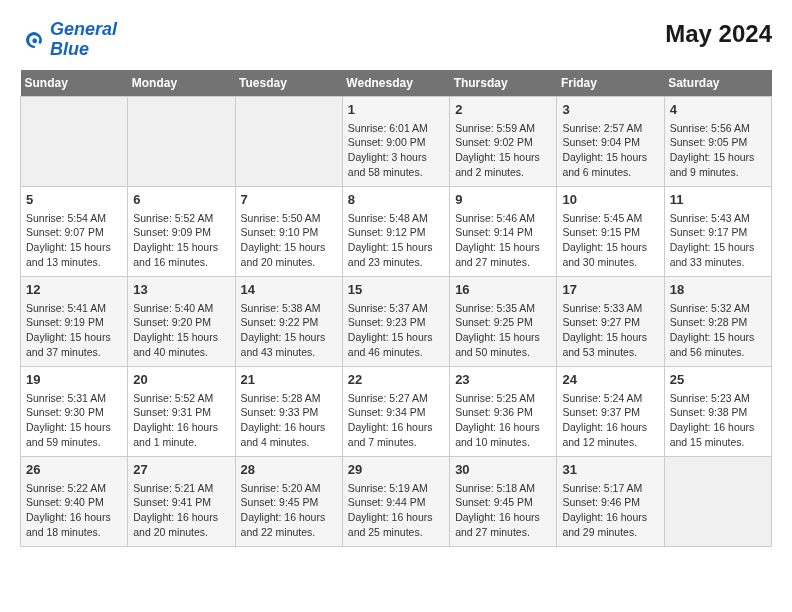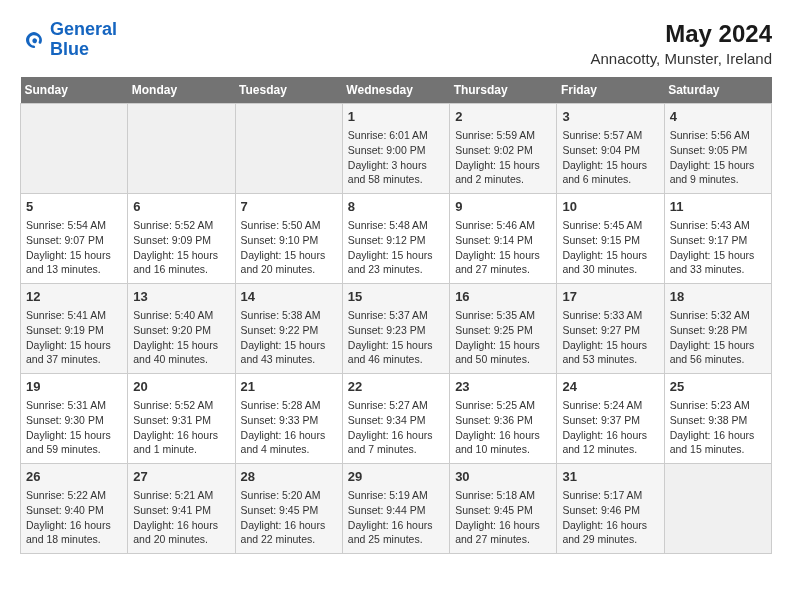--- a/index.html
+++ b/index.html
@@ -12,20 +12,21 @@
     }
     .header {
       display: flex;
       justify-content: space-between;
       align-items: flex-start;
       margin-bottom: 10px;
     }
     .logo {
       display: flex;
       align-items: center;
+      font-style: italic;
     }
     .logo-text {
       font-size: 18px;
       font-weight: bold;
       color: #1a1a1a;
       line-height: 1.1;
     }
     .logo-text .blue { color: #1565c0; }
     .logo-icon {
       width: 24px;
@@ -96,21 +97,20 @@
       <path d="M18 14 C16 12 13 13 13 16 C13 19 16 20 18 18 C19 16 19 15 18 14 Z" fill="#1565c0"></path>
     </svg>
     <div>
       <div class="logo-text">
         <span class="blue">General</span><br><span class="blue">Blue</span>
       </div>
     </div>
   </div>
   <div class="title-block">
     <div class="main-title">May 2024</div>
-    <div class="subtitle">Annacotty, Munster, Ireland</div>
   </div>
 </div>
 
 <table>
   <thead>
     <tr>
     <th>Sunday</th>
         <th>Monday</th>
         <th>Tuesday</th>
         <th>Wednesday</th>
@@ -133,21 +133,21 @@
         </td>
         <td>
           <span class="day-number">2</span>
           <div>Sunrise: 5:59 AM</div>
           <div>Sunset: 9:02 PM</div>
           <div>Daylight: 15 hours</div>
           <div>and 2 minutes.</div>
         </td>
         <td>
           <span class="day-number">3</span>
-          <div>Sunrise: 5:57 AM</div>
+          <div>Sunrise: 2:57 AM</div>
           <div>Sunset: 9:04 PM</div>
           <div>Daylight: 15 hours</div>
           <div>and 6 minutes.</div>
         </td>
         <td>
           <span class="day-number">4</span>
           <div>Sunrise: 5:56 AM</div>
           <div>Sunset: 9:05 PM</div>
           <div>Daylight: 15 hours</div>
           <div>and 9 minutes.</div>

